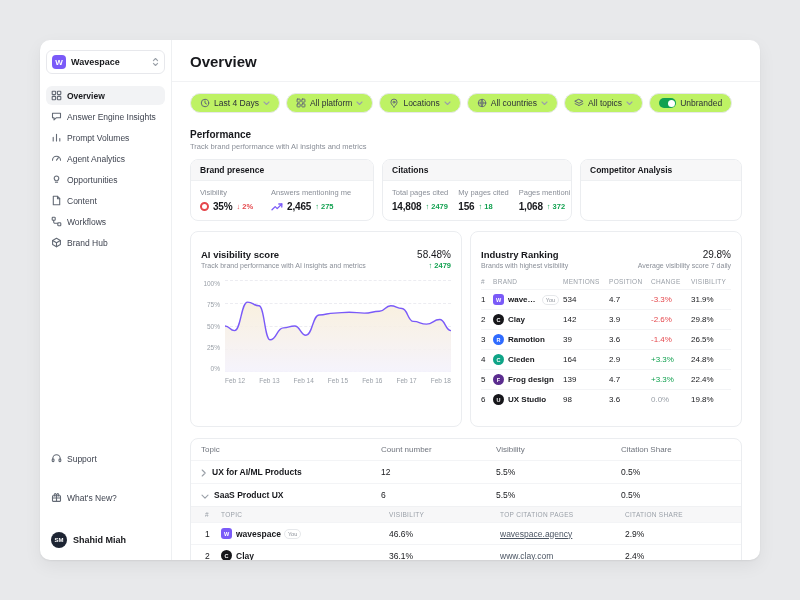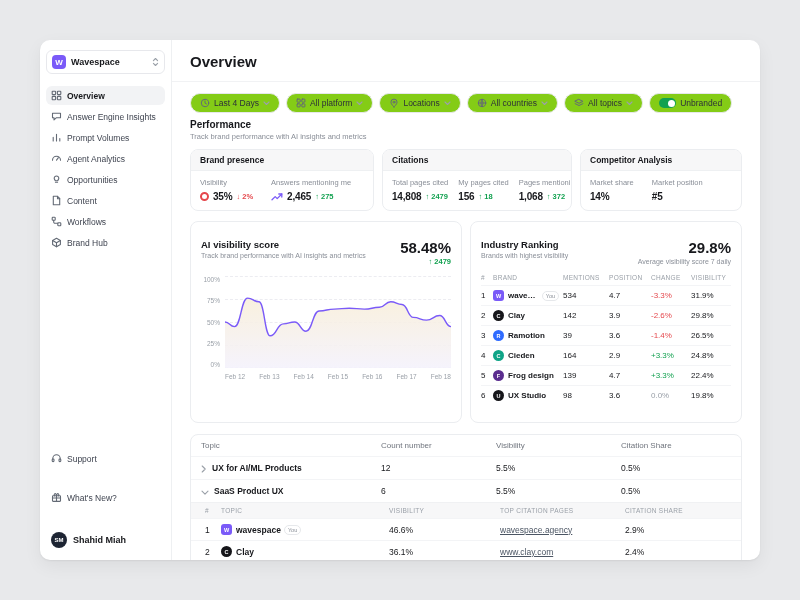--- a/index.html
+++ b/index.html
@@ -21,25 +21,25 @@
   .user{display:flex;align-items:center;gap:6px;padding:5px 5px 2px;font-size:9px;font-weight:700;cursor:pointer}
   .avatar{width:16px;height:16px;border-radius:50%;background:#1d2433;color:#fff;font-size:6px;font-weight:700;display:flex;align-items:center;justify-content:center}
 
   
   .main{flex:1;display:flex;flex-direction:column;min-width:0}
   .main-header{padding:13px 18px 11px;border-bottom:1px solid #f1f2f4}
   .page-title{font-size:15px;font-weight:700}
   .main-body{padding:11px 18px 0;flex:1;overflow:hidden}
 
   .filters{display:flex;gap:6px;align-items:center;flex-wrap:nowrap}
-  .pill{display:flex;align-items:center;gap:4px;border:1px solid #e6e8eb;background:#84cc16;border-radius:15px;padding:4px 9px;font-size:8.5px;color:#2c3039;font-family:inherit;cursor:pointer;white-space:nowrap}
+  .pill{display:flex;align-items:center;gap:4px;border:1px solid #e6e8eb;background:#bef264;border-radius:15px;padding:4px 9px;font-size:8.5px;color:#2c3039;font-family:inherit;cursor:pointer;white-space:nowrap}
   .toggle{width:17px;height:10px;border-radius:6px;background:var(--positive,#12a150);position:relative;display:inline-block}
   .knob{position:absolute;right:1.5px;top:1.5px;width:7px;height:7px;border-radius:50%;background:#fff}
 
-  .section-head{margin-top:6px}
+  .section-head{margin-top:16px}
   .section-title{font-size:10px;font-weight:700}
   .section-sub{font-size:7.5px;color:#8a8f98;margin-top:2px}
 
   .stats{display:flex;gap:8px;margin-top:8px}
   .card{border:1px solid #ebedf0;border-radius:8px;background:#fff}
   .stat{overflow:hidden}
   .card-h{background:#f7f7f8;border-bottom:1px solid #eef0f2;padding:5px 9px;font-size:8.5px;font-weight:600}
   .card-b{padding:7px 9px 8px;display:flex;gap:18px}
   .card-b.spread{justify-content:space-between;gap:10px}
   .m-label{font-size:7.5px;color:#8a8f98;white-space:nowrap}
@@ -48,21 +48,21 @@
   .m-chg{font-size:7.5px;font-weight:600;white-space:nowrap}
   .up{color:var(--positive,#12a150)} .down{color:var(--negative,#e5484d)} .flat{color:#9aa0a8}
   .ring{width:9px;height:9px;border:2.5px solid var(--negative,#e5484d);border-radius:50%;display:inline-block}
 
   .charts{display:flex;gap:8px;margin-top:10px;align-items:stretch}
   .chart-card{flex:1 1 0;padding:17px 10px;min-width:0}
   .cc-head{display:flex;justify-content:space-between;align-items:flex-start}
   .cc-title{font-size:9.5px;font-weight:700}
   .cc-sub{font-size:7px;color:#8a8f98;margin-top:2px}
   .cc-right{text-align:right}
-  .cc-val{font-size:15px;font-weight:700}
+  .cc-val{font-size:10px;font-weight:400}
   .cc-chg{font-size:7.5px;margin-top:1px;font-weight:600}
   .chart-wrap{display:flex;margin-top:10px}
   .y-axis{width:24px;display:flex;flex-direction:column;justify-content:space-between;font-size:6.5px;color:#9aa0a8;padding-right:5px;text-align:right;height:92px}
   .plot{flex:1;position:relative;height:92px}
   .gl{position:absolute;left:0;right:0;border-top:1px dashed #ececf1}
   .plot svg{position:absolute;inset:0;width:100%;height:100%}
   .line{stroke:var(--accent,#7a5af8)}
   .x-axis{display:flex;justify-content:space-between;font-size:6.5px;color:#9aa0a8;margin:5px 0 0 24px}
 
   .rk-table{margin-top:7px}
@@ -305,34 +305,20 @@
               <div class="m-row">
                 <span class="m-val">1,068</span>
                 <span class="m-chg up">↑ 372</span>
               </div>
             </div>
           </div>
         </div>
 
         <div class="card stat" style="width:162px">
           <div class="card-h">Competitor Analysis</div>
-          <div class="card-b">
-            <div>
-              <div class="m-label">Market share</div>
-              <div class="m-row">
-                  <span class="m-val">14%</span>
-                </div>
-            </div>
-            <div>
-              <div class="m-label">Market position</div>
-              <div class="m-row">
-                  <span class="m-val">#5</span>
-                </div>
-            </div>
-          </div>
         </div>
       </div>
 
       <div class="charts">
 
         <div class="card chart-card">
           <div class="cc-head">
             <div>
               <div class="cc-title">AI visibility score</div>
               <div class="cc-sub">Track brand performance with AI insights and metrics</div>

